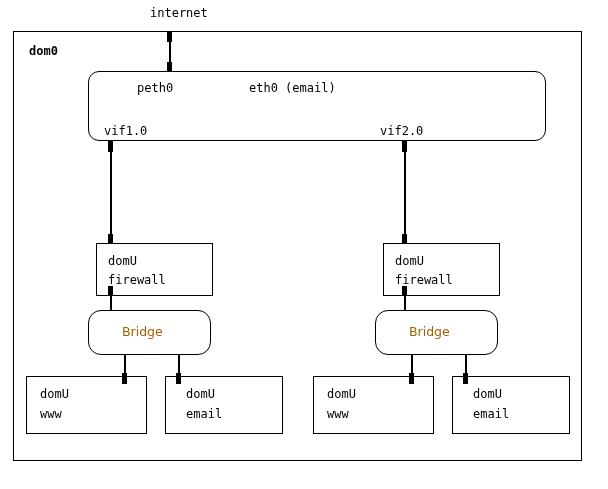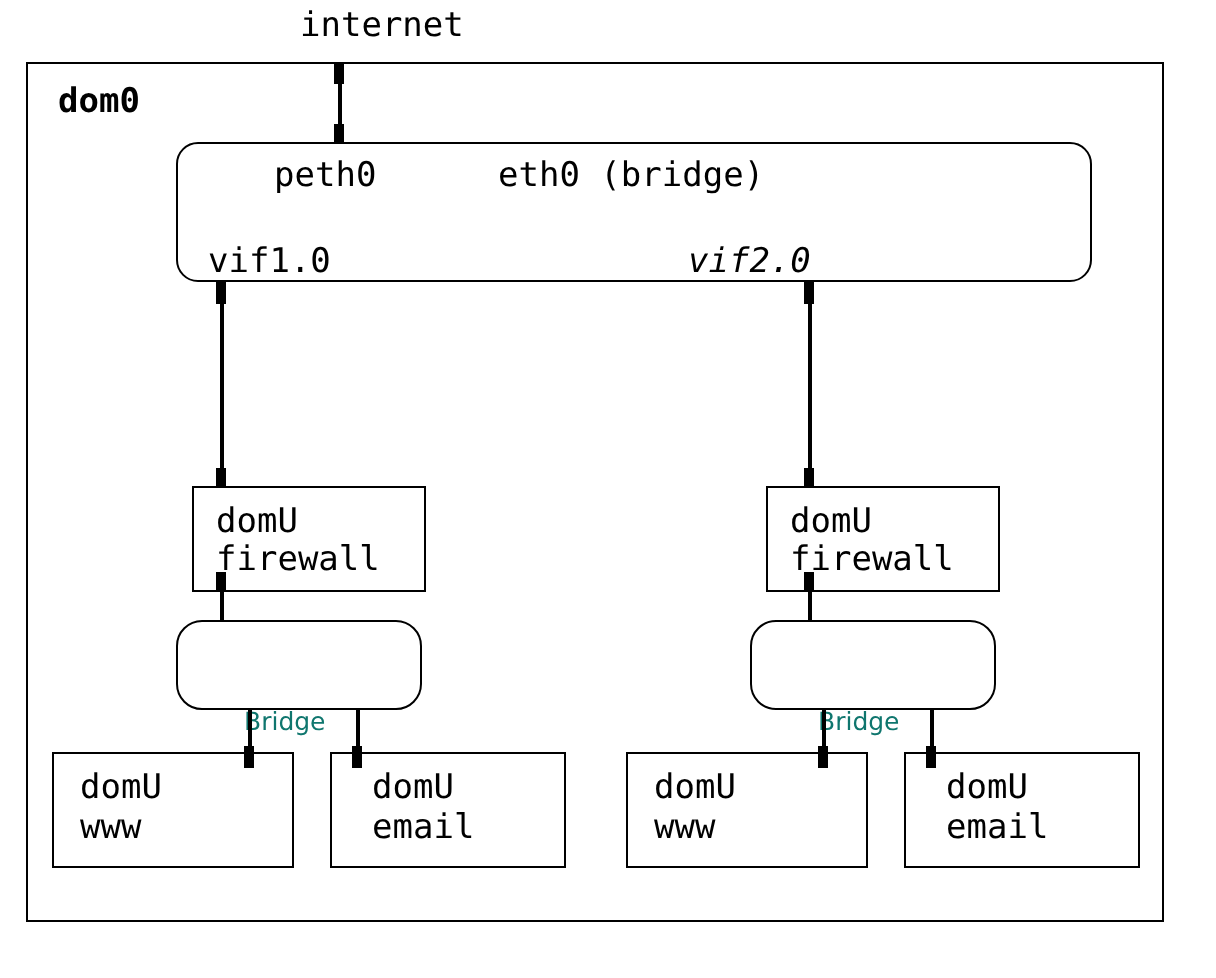--- a/index.html
+++ b/index.html
@@ -6,34 +6,33 @@
   #stage{
     position:relative;
     width:608px;height:489px;
     background:#ffffff;
     overflow:hidden;
     font-family:"DejaVu Sans Mono","Liberation Mono",monospace;
   }
   .lbl{
     position:absolute;
     font-family:"DejaVu Sans Mono","Liberation Mono",monospace;
-    font-size:17px;
+    font-size:12px;
     line-height:16px;
     color:#000000;
     white-space:pre;
     letter-spacing:0px;
   }
   .lbl-sans{
     position:absolute;
     font-family:"DejaVu Sans","Liberation Sans",sans-serif;
     font-size:12.5px;
     line-height:15px;
-    color:#0f766e;
+    color:#a16207;
     white-space:pre;
-    margin-top:29px;
   }
   .box{
     position:absolute;
     border:1.6px solid #000000;
     box-sizing:border-box;
     background:transparent;
   }
   .box-round{
     position:absolute;
     border:1.6px solid #000000;
@@ -71,23 +70,23 @@
 
   <div class="vline" style="left:169px;top:31px;height:41px;"></div>
   <div class="ahead" style="left:167px;top:31px;height:11px;"></div>
   <div class="ahead" style="left:167px;top:62px;height:10px;"></div>
 
   <div class="box" style="left:13px;top:31px;width:569px;height:430px;"></div>
   <div class="lbl" style="left:29px;top:43px;font-weight:bold;">dom0</div>
 
   <div class="box-round" style="left:88px;top:71px;width:458px;height:70px;"></div>
   <div class="lbl" style="left:137px;top:80px;">peth0</div>
-  <div class="lbl" style="left:249px;top:80px;">eth0 (bridge)</div>
+  <div class="lbl" style="left:249px;top:80px;">eth0 (email)</div>
   <div class="lbl" style="left:104px;top:123px;">vif1.0</div>
-  <div class="lbl" style="left:344px;top:123px;font-style:italic;">vif2.0</div>
+  <div class="lbl" style="left:380px;top:123px;">vif2.0</div>
 
   <div class="vline" style="left:110px;top:141px;height:103px;"></div>
   <div class="ahead" style="left:108px;top:141px;height:11px;"></div>
   <div class="ahead" style="left:108px;top:234px;height:10px;"></div>
 
   <div class="vline" style="left:404px;top:141px;height:103px;"></div>
   <div class="ahead" style="left:402px;top:141px;height:11px;"></div>
   <div class="ahead" style="left:402px;top:234px;height:10px;"></div>
 
   <div class="box" style="left:96px;top:243px;width:117px;height:53px;"></div>

